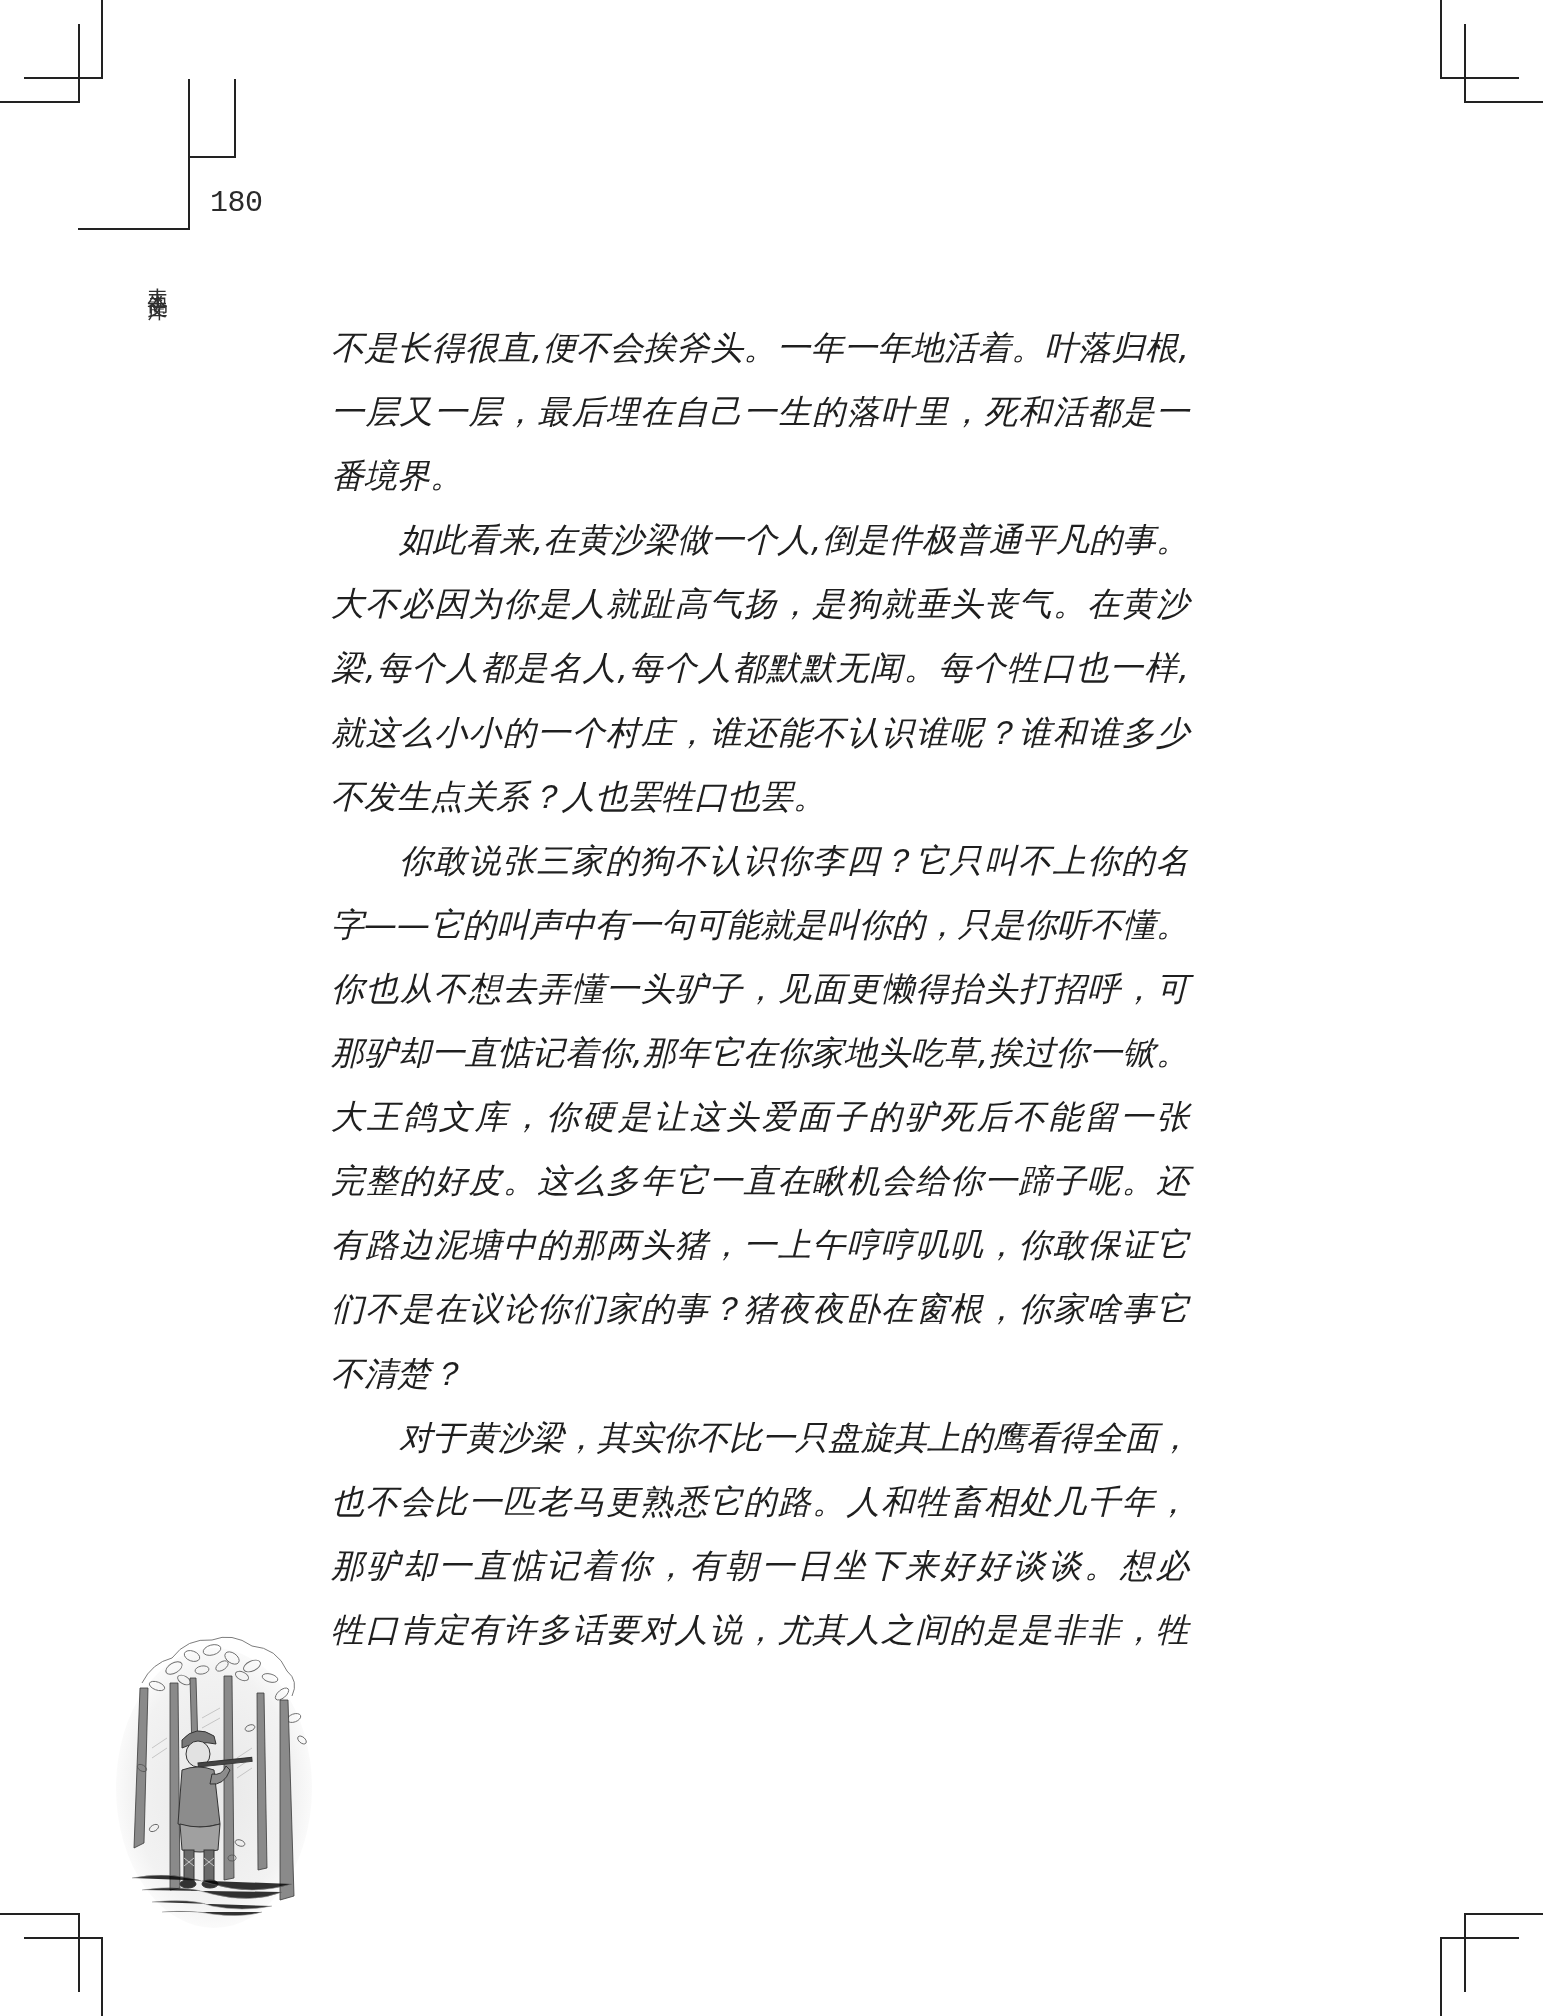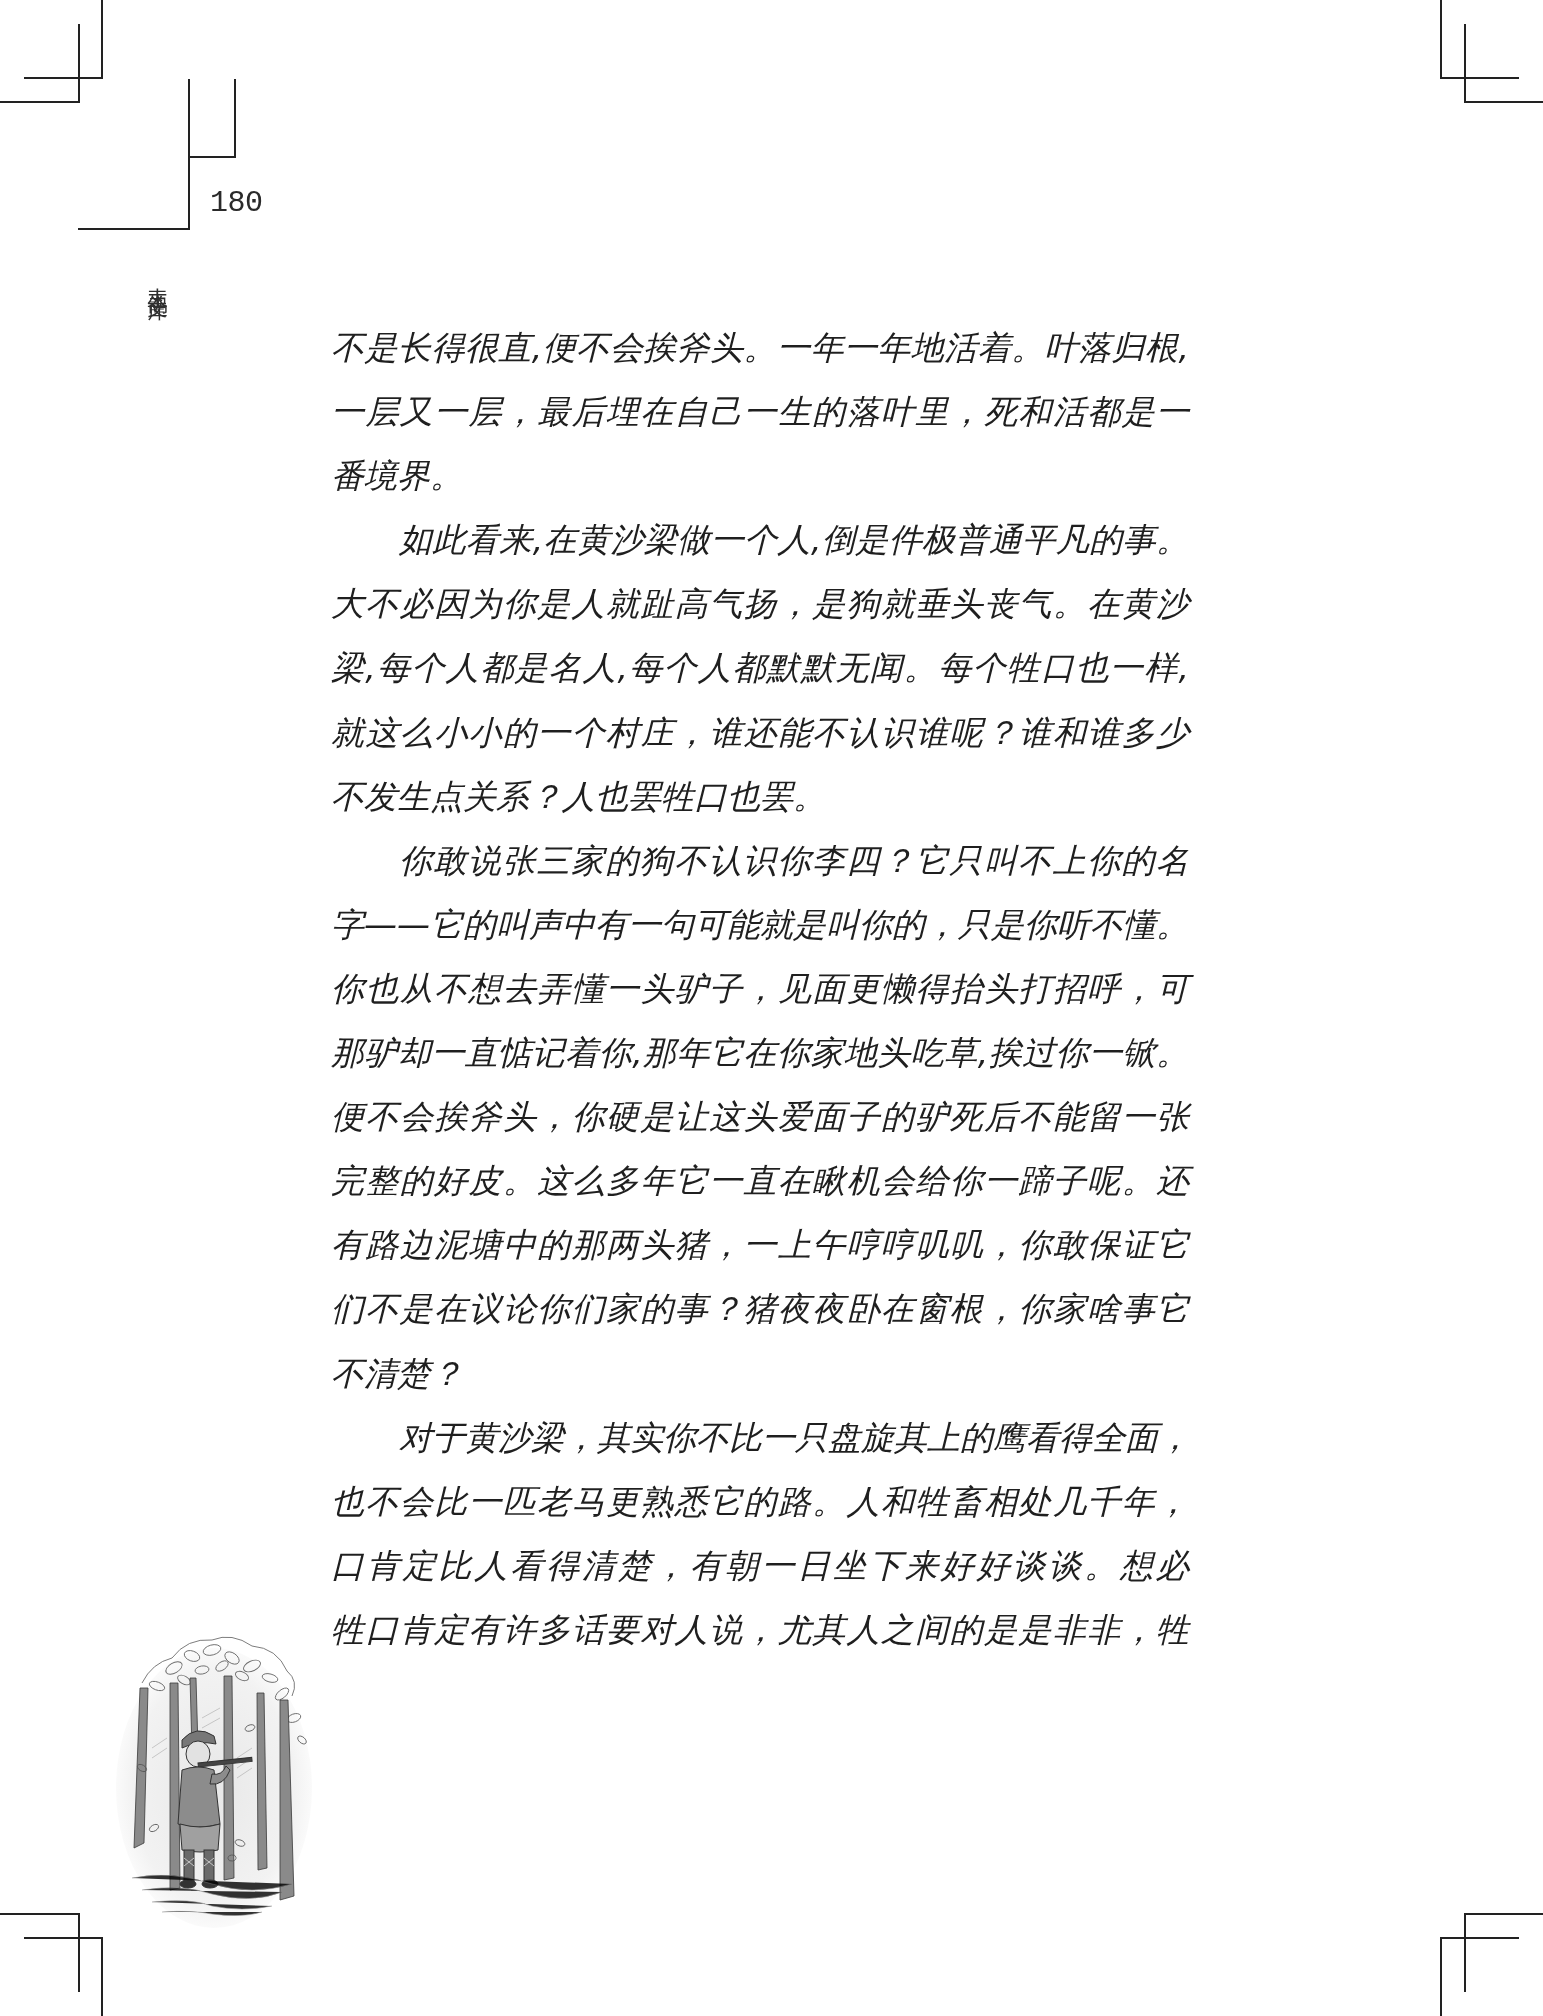--- a/index.html
+++ b/index.html
@@ -115,28 +115,28 @@
     <span class="line last">番境界。</span>
     <span class="line indent">如此看来,在黄沙梁做一个人,倒是件极普通平凡的事。</span>
     <span class="line">大不必因为你是人就趾高气扬，是狗就垂头丧气。在黄沙</span>
     <span class="line">梁,每个人都是名人,每个人都默默无闻。每个牲口也一样,</span>
     <span class="line">就这么小小的一个村庄，谁还能不认识谁呢？谁和谁多少</span>
     <span class="line last">不发生点关系？人也罢牲口也罢。</span>
     <span class="line indent">你敢说张三家的狗不认识你李四？它只叫不上你的名</span>
     <span class="line">字——它的叫声中有一句可能就是叫你的，只是你听不懂。</span>
     <span class="line">你也从不想去弄懂一头驴子，见面更懒得抬头打招呼，可</span>
     <span class="line">那驴却一直惦记着你,那年它在你家地头吃草,挨过你一锨。</span>
-    <span class="line">便不会挨斧头，你硬是让这头爱面子的驴死后不能留一张</span>
+    <span class="line">大王鸽文库，你硬是让这头爱面子的驴死后不能留一张</span>
     <span class="line">完整的好皮。这么多年它一直在瞅机会给你一蹄子呢。还</span>
     <span class="line">有路边泥塘中的那两头猪，一上午哼哼叽叽，你敢保证它</span>
     <span class="line">们不是在议论你们家的事？猪夜夜卧在窗根，你家啥事它</span>
     <span class="line last">不清楚？</span>
     <span class="line indent">对于黄沙梁，其实你不比一只盘旋其上的鹰看得全面，</span>
     <span class="line">也不会比一匹老马更熟悉它的路。人和牲畜相处几千年，</span>
-    <span class="line">口肯定比人看得清楚，有朝一日坐下来好好谈谈。想必</span>
+    <span class="line">那驴却一直惦记着你，有朝一日坐下来好好谈谈。想必</span>
     <span class="line">牲口肯定有许多话要对人说，尤其人之间的是是非非，牲</span>
   </div>
 
 <svg class="illustration" viewBox="0 0 205 300" xmlns="http://www.w3.org/2000/svg">
   <defs>
     <radialGradient id="vign" cx="50%" cy="50%" r="55%">
       <stop offset="0%" stop-color="#e8e8e8"></stop>
       <stop offset="75%" stop-color="#f2f2f2"></stop>
       <stop offset="100%" stop-color="#ffffff"></stop>
     </radialGradient>

